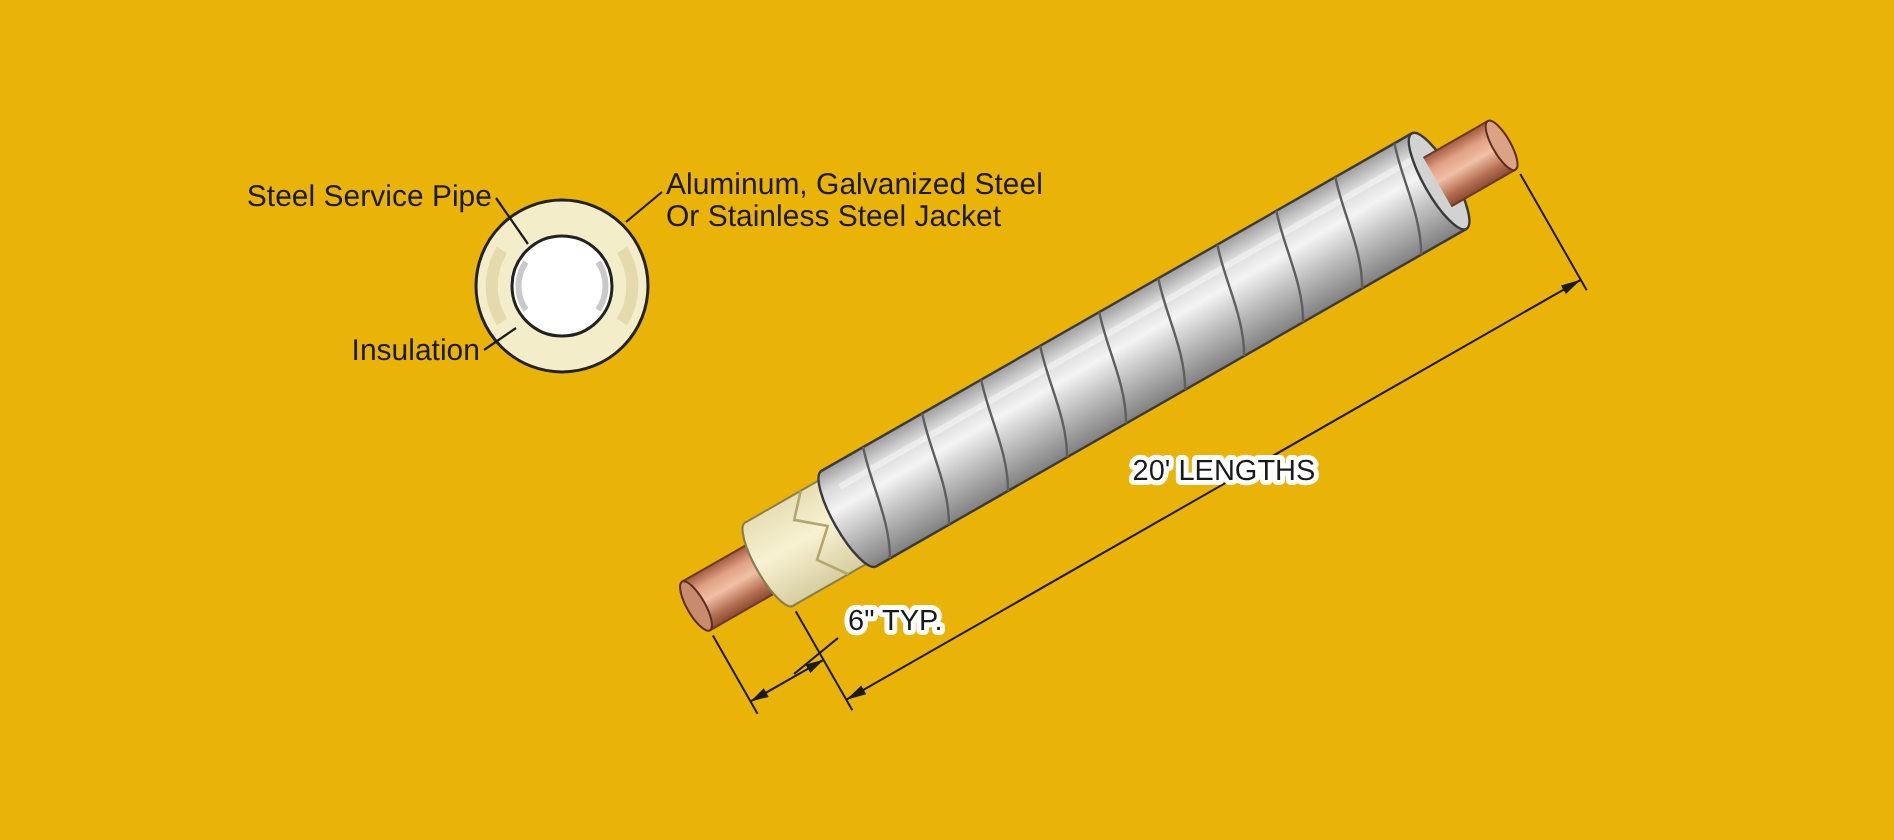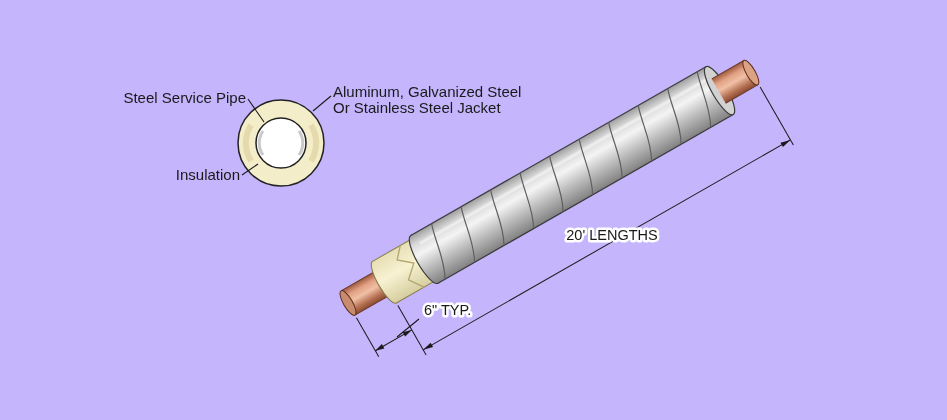--- a/index.html
+++ b/index.html
@@ -1,16 +1,16 @@
 <!DOCTYPE html>
 <html><head>
 <meta charset="utf-8">
 <style>
   html,body{margin:0;padding:0;background:#ffffff}
-  .canvas{position:relative;width:947px;height:420px;background:#c4b5fd;
+  .canvas{position:relative;width:947px;height:420px;background:#eab308;
           font-family:"Liberation Sans",sans-serif;overflow:hidden}
   text{font-family:"Liberation Sans",sans-serif;fill:#1a1a1a}
   .callout{font-size:15px}
   .dim-label{font-size:14.5px;paint-order:stroke;stroke:#ffffff;stroke-width:5px;stroke-linejoin:round}
   .leader{stroke:#1a1a1a;stroke-width:1.1;fill:none}
   .dimline{stroke:#1a1a1a;stroke-width:1;fill:none}
   .edge{stroke:#3a3a3a;stroke-width:1.2;fill:none}
 </style>
 </head>
 <body>

